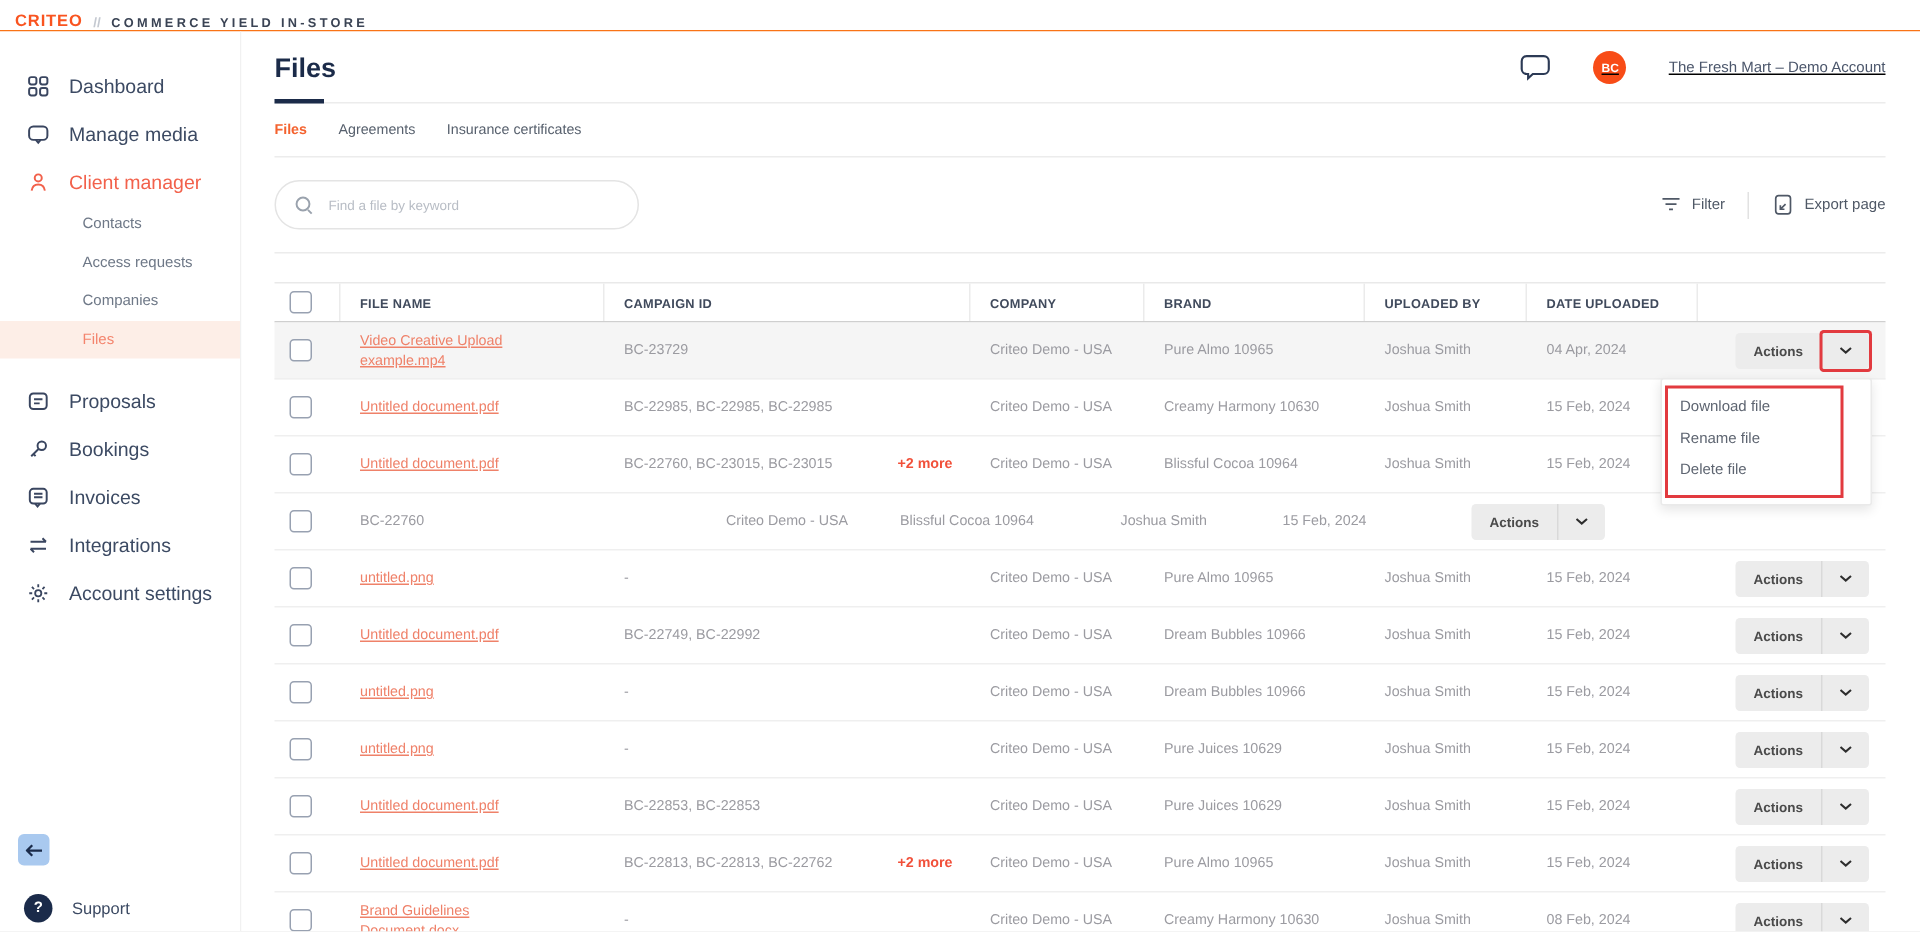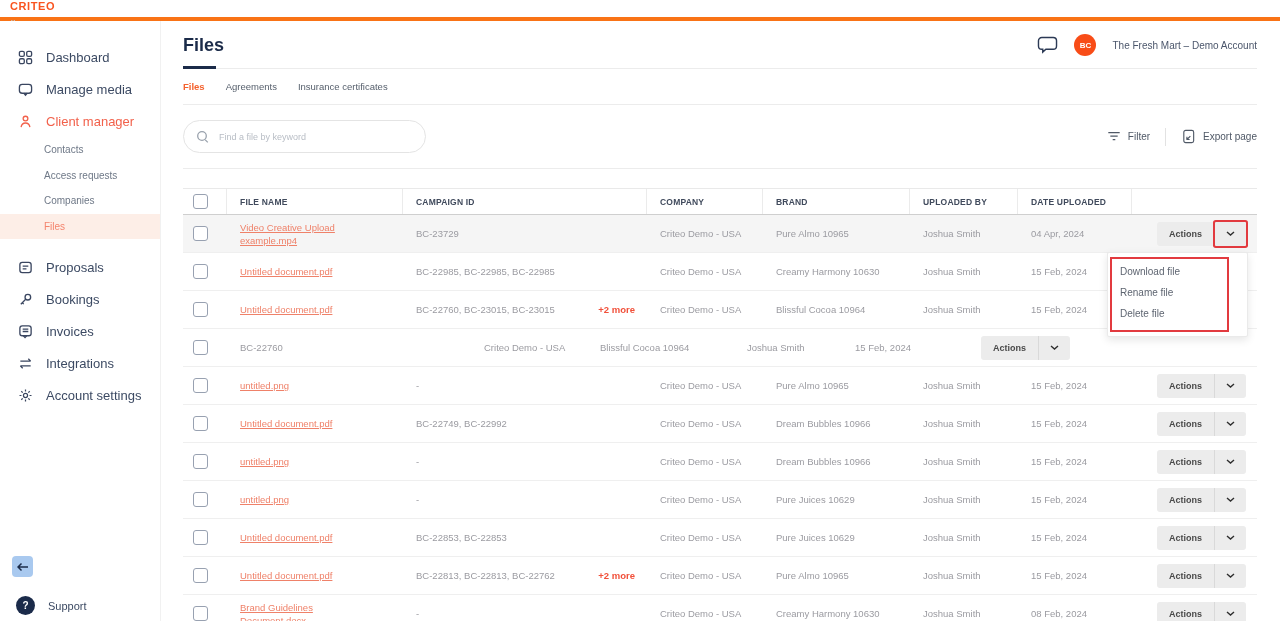--- a/index.html
+++ b/index.html
@@ -1,53 +1,53 @@
 <!DOCTYPE html>
 <html><head>
 <meta charset="utf-8">
 <style>
   * { margin:0; padding:0; box-sizing:border-box; }
   html,body { background:#e9e9e9; }
   body { font-family:"Liberation Sans","DejaVu Sans",sans-serif; }
   .page { position:relative; width:1280px; height:621px; background:#fff; overflow:hidden; }
 
   
-  .topbar { height:21px; display:flex; align-items:flex-start; padding-left:10px; gap:7px;
-            background:#fff; border-bottom:4px solid #f97316;flex-direction:column; }
+  .topbar { height:21px; display:flex; align-items:flex-end; padding-left:10px; gap:7px;
+            background:#fff; border-bottom:1px solid #f97316; }
   .brand { font-size:11px; font-weight:800; color:#f95420; letter-spacing:.6px; }
   .brand-sep { font-size:9px; color:#c4c9d1; font-weight:700; }
   .brand-product { font-size:8.5px; font-weight:700; letter-spacing:2.2px; color:#3a4354;margin-top:40px; }
 
   .body { display:flex; height:600px; }
 
   
   .sidebar { width:161px; background:#fff; border-right:1px solid #f1f1f1;
              display:flex; flex-direction:column; padding-top:20px; flex:none; }
   .s-item { height:32px; display:flex; align-items:center; gap:13px; padding-left:17px;
             font-size:13px; color:#3c4a63; cursor:pointer; }
   .s-item .ic { width:16px; height:16px; display:flex; align-items:center; justify-content:center; flex:none; }
   .s-item.orange { color:#f2614b; }
-  .s-sub { height:25.5px; display:flex; align-items:center; padding-left:44px;
+  .s-sub { height:25.5px; display:flex; align-items:center; padding-left:55px;
            font-size:10px; color:#6e7887; cursor:pointer; }
   .s-sub.active { background:#fdeee7; color:#f4846d; }
   .s-group-gap { margin-top:12px; }
   .s-bottom { margin-top:auto; padding:0 0 4px 12px; }
   .collapse-btn { width:21px; height:21px; background:#a9c9ef; border:none; border-radius:4px;
                   display:flex; align-items:center; justify-content:center; cursor:pointer;
                   margin-bottom:19px; color:#1b2b4a; }
   .support-row { display:flex; align-items:center; gap:13px; padding-left:4px; margin-bottom:2px; cursor:pointer; }
   .support-circle { width:19px; height:19px; border-radius:50%; background:#1b2b4a; color:#fff;
                     font-size:10px; font-weight:700; display:flex; align-items:center; justify-content:center; }
   .support-label { font-size:11px; color:#3c4a63; }
 
   
   .main { flex:1; padding:0 23px 0 22px; background:#fff; }
   .title-row { display:flex; align-items:center; padding-top:13px; }
   .page-title { font-size:18px; font-weight:700; color:#1b2b49; }
-  .account { margin-left:auto; display:flex; align-items:center; gap:16px; }
+  .account { margin-left:auto; display:flex; align-items:center; gap:28px;text-decoration:underline; }
   .avatar { width:22px; height:22px; border-radius:50%; background:#f84c17; color:#fff;
             font-size:8px; font-weight:700; display:flex; align-items:center; justify-content:center; }
   .account-name { font-size:10px; color:#4b566b; }
   .page-header { border-bottom:1px solid #ececec; }
   .indicator { width:33px; height:3px; background:#1b2b49; margin-top:10px; margin-bottom:-1px; }
 
   .subtabs { height:36px; border-bottom:1px solid #ececec; display:flex; align-items:center; gap:21px; }
   .subtab { font-size:9.5px; color:#57606d; cursor:pointer; }
   .subtab.active { color:#f4622e; font-weight:700; }
 

